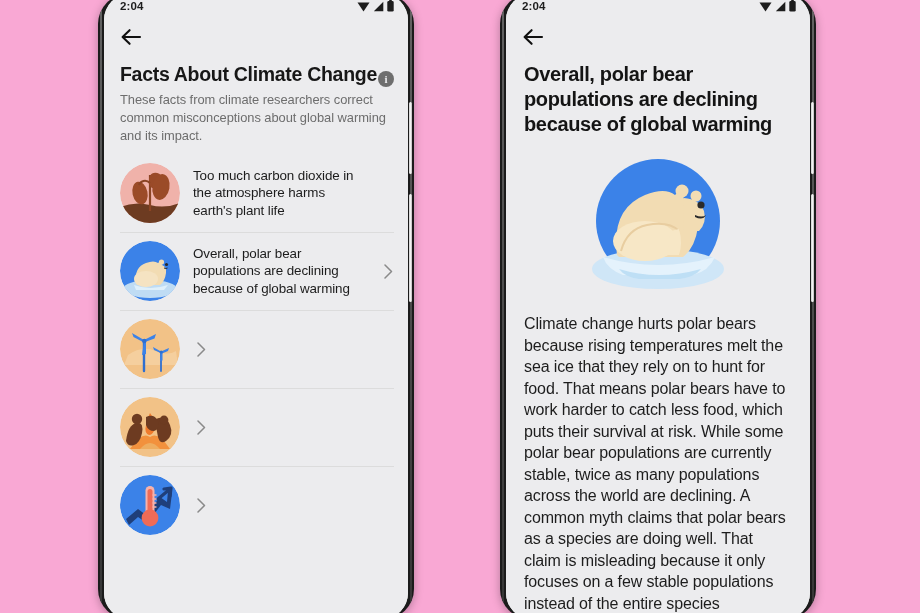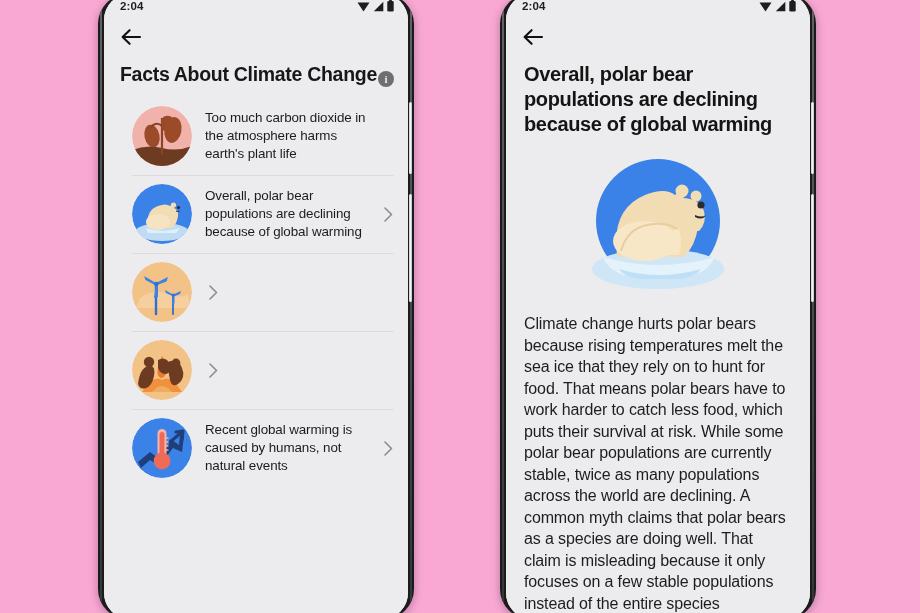--- a/index.html
+++ b/index.html
@@ -73,21 +73,21 @@
     background: #6e6e6e; color: #ececee;
     font-size: 11px; font-weight: 700; font-family: "Liberation Serif", serif;
     text-align: center; line-height: 16px; cursor: pointer;
   }
   .lp-sub {
     margin-top: 4px;
     font-size: 12.9px; line-height: 1.38; color: #6d6d6d;
     letter-spacing: -0.05px;
   }
 
-  .fact-list { margin-top: 10px; padding-left: 12px; }
+  .fact-list { margin-top: 10px; }
   .fact-row {
     display: flex; align-items: center;
     padding: 9px 12px 9px 16px;
     gap: 13px;
     cursor: pointer;
     position: relative;
   }
   .fact-row + .fact-row::before {
     content: ""; position: absolute; left: 16px; right: 14px; top: 0;
     height: 1px; background: #dcdcdc;
@@ -163,20 +163,21 @@
         </div>
 
         <div class="appbar">
           <svg class="back-arrow" viewBox="0 0 26 26">
             <path d="M22 13 H5.2 M11.6 6.2 L4.6 13 L11.6 19.8" stroke="#111" stroke-width="2.1" fill="none" stroke-linecap="round" stroke-linejoin="round"></path>
           </svg>
         </div>
 
         <div class="lp-head">
           <span class="lp-title">Facts About Climate Change</span><span class="title-info">i</span>
+          <div class="lp-sub">These facts from climate researchers correct common misconceptions about global warming and its impact.</div>
         </div>
 
         <div class="fact-list">
 
           <div class="fact-row">
             <div class="fact-icon">
               <svg viewBox="0 0 60 60" width="60" height="60">
                 <circle cx="30" cy="30" r="30" fill="#f0b2aa"></circle>
                 <path d="M0 44 Q15 38 30 42 Q45 46 60 40 L60 60 L0 60 Z" fill="#6d3b21"></path>
                 <path d="M30 12 C30 12 30 30 30 48" stroke="#8a4424" stroke-width="2.2" fill="none"></path>
@@ -277,21 +278,20 @@
                 <circle cx="30" cy="43" r="8.4" fill="#ef6b57"></circle>
                 <rect x="27.5" y="14" width="5" height="28" rx="2.5" fill="#ef6b57"></rect>
                 <g stroke="#f7b2aa" stroke-width="1.4" stroke-linecap="round">
                   <path d="M33 20 h3"></path>
                     <path d="M33 24 h3"></path>
                     <path d="M33 28 h3"></path>
                     <path d="M33 32 h3"></path>
                 </g>
               </svg>
             </div>
-            <div class="fact-text">Recent global warming is caused by humans, not natural events</div>
             <div class="chev">
               <svg width="9" height="15" viewBox="0 0 9 15">
                   <path d="M1 1 L7.5 7.5 L1 14" stroke="#8a8a8a" stroke-width="1.5" fill="none" stroke-linecap="round" stroke-linejoin="round"></path>
                 </svg>
             </div>
           </div>
 
         </div>
       </div>
     </div>

